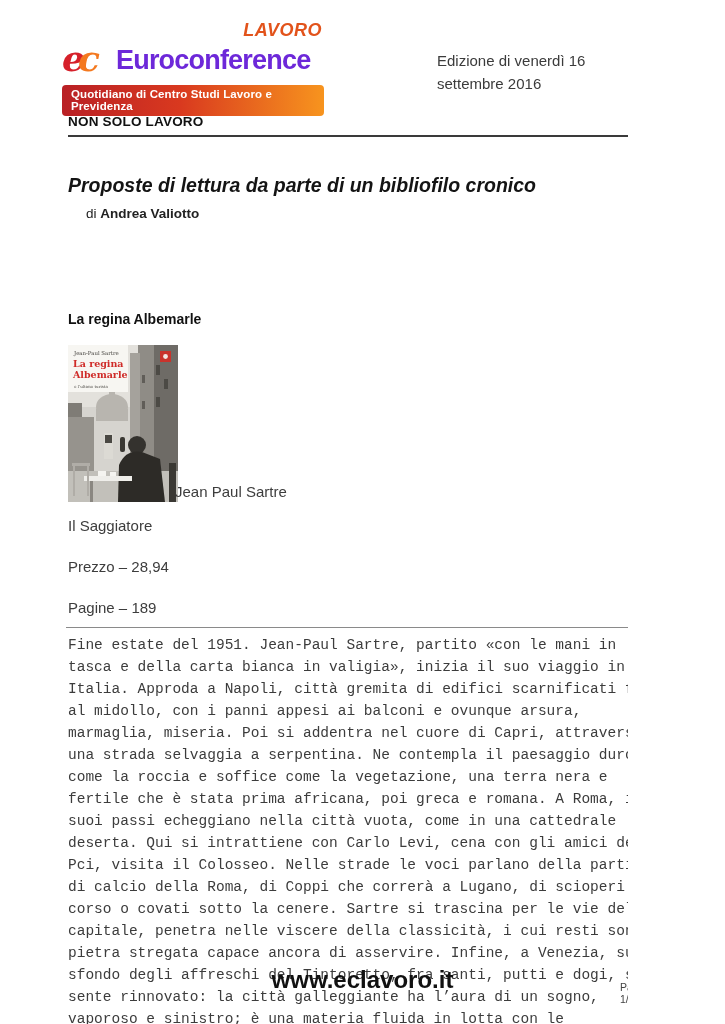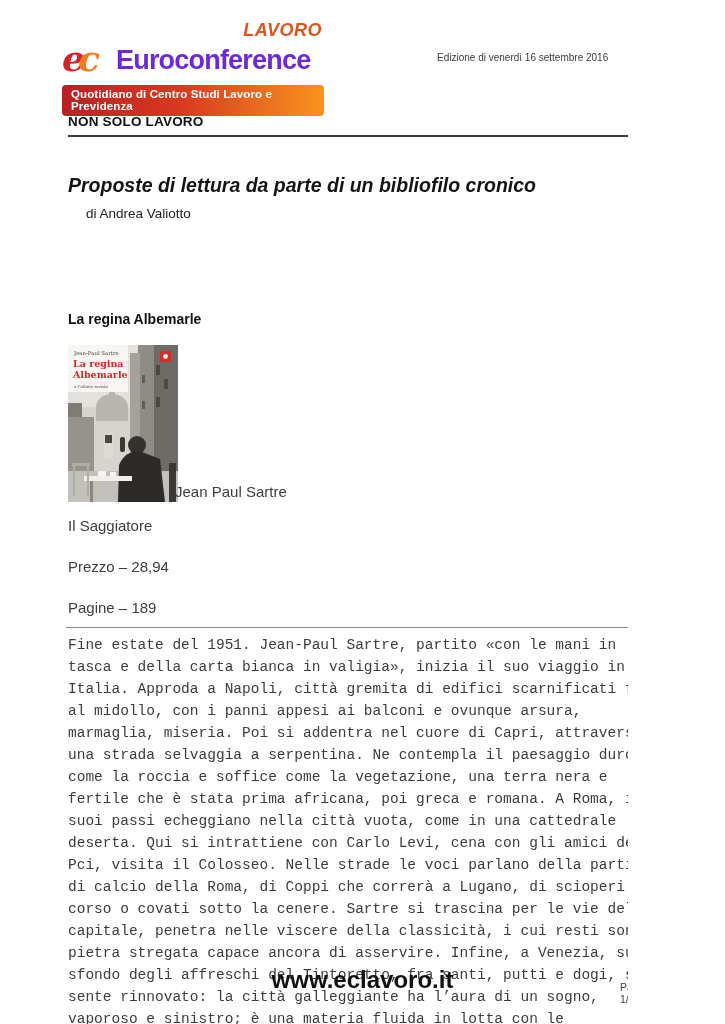--- a/index.html
+++ b/index.html
@@ -12,30 +12,30 @@
   .logo-block { position:absolute; left:62px; top:20px; width:262px; }
   .logo-lavoro { text-align:right; font-size:18px; font-weight:700; font-style:italic;
     color:#e2531b; letter-spacing:.5px; padding-right:2px; }
   .logo-row { display:flex; align-items:center; margin-top:-3px; }
   .logo-mark { flex:0 0 auto; }
   .logo-word { font-size:27px; font-weight:700; color:#6d28d9; letter-spacing:-.8px; margin-left:2px; }
   .banner { margin-top:3px; display:inline-block; padding:3px 9px 4px 9px;
     background:linear-gradient(90deg,#b92025 0%,#d9391f 45%,#f7941e 100%);
     border-radius:4px; color:#ffffff; font-size:11.5px; font-weight:700; letter-spacing:.1px; }
   .edition { position:absolute; left:437px; top:50px; width:205px;
-    font-size:10px; line-height:1.5; color:#3b3b3b; }
+    font-size:15px; line-height:1.5; color:#3b3b3b; }
   
   .section-head { position:absolute; left:68px; top:114px; width:591px;
     font-size:13.5px; font-weight:700; color:#111; padding-bottom:6px;
     border-bottom:2px solid #3a3a3a; letter-spacing:.2px; }
   
   .article-title { position:absolute; left:68px; top:174px; width:600px;
     font-size:19.5px; font-weight:700; font-style:italic; color:#141414; }
   .byline { position:absolute; left:86px; top:206px; font-size:13.5px; color:#222; }
-  .byline .author { font-weight:400;margin-top:44px; }
+  .byline .author { font-weight:700;margin-top:44px; }
   .book-heading { position:absolute; left:68px; top:311px; font-size:14px; font-weight:700; color:#111; }
   
   .cover-row { position:absolute; left:68px; top:345px; display:flex; align-items:flex-end; }
   .cover-caption { font-size:15px; color:#3d3d3d; margin-left:-3px; margin-bottom:2px; }
   
   .pub-line { position:absolute; left:68px; font-size:15px; color:#3d3d3d; }
   .pub-publisher { top:517px; } .pub-price { top:558px; } .pub-pages { top:599px;text-align:center; }
   .divider { position:absolute; left:66px; top:627px; width:594px; border-top:1px solid #8a8a8a; }
   
   .body-text { position:absolute; left:68px; top:634px; width:595px;

